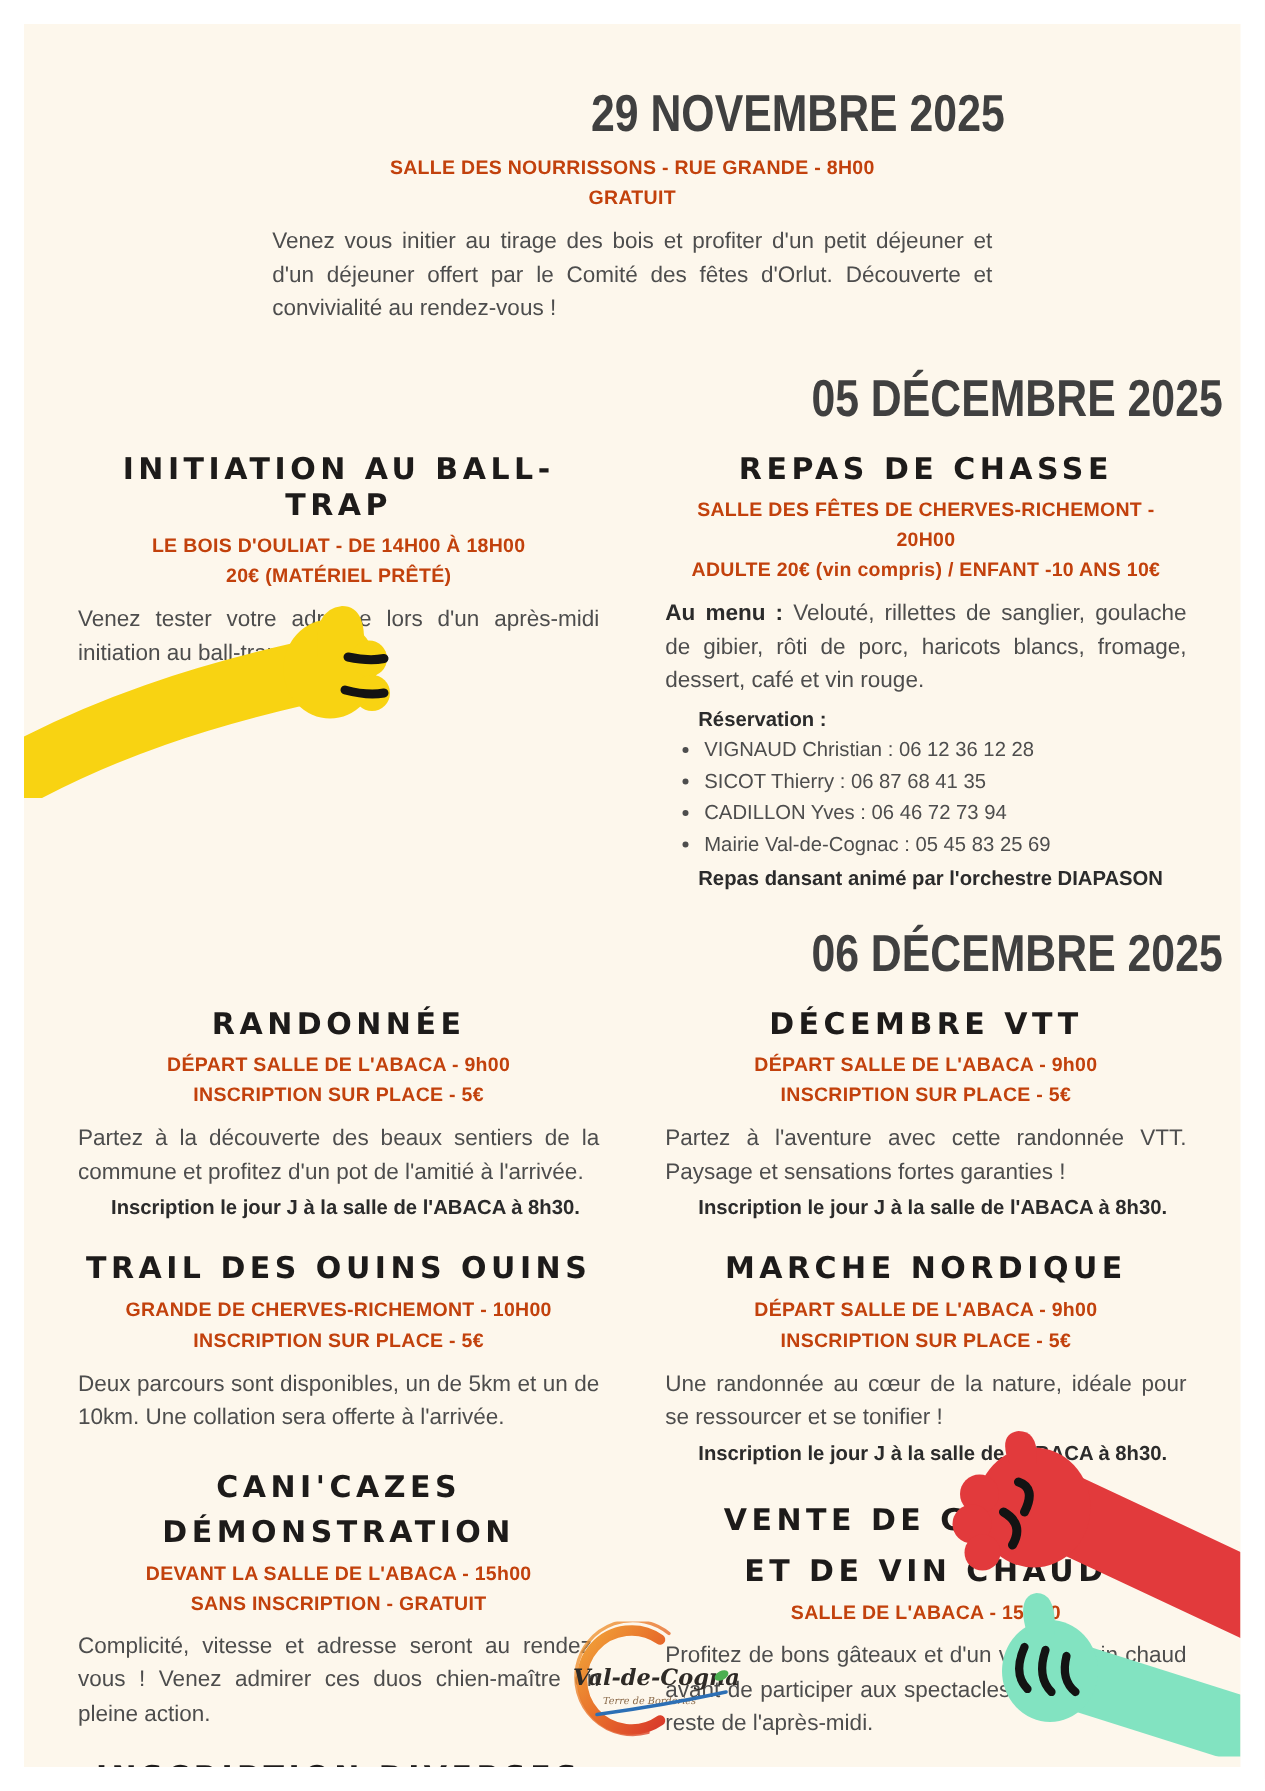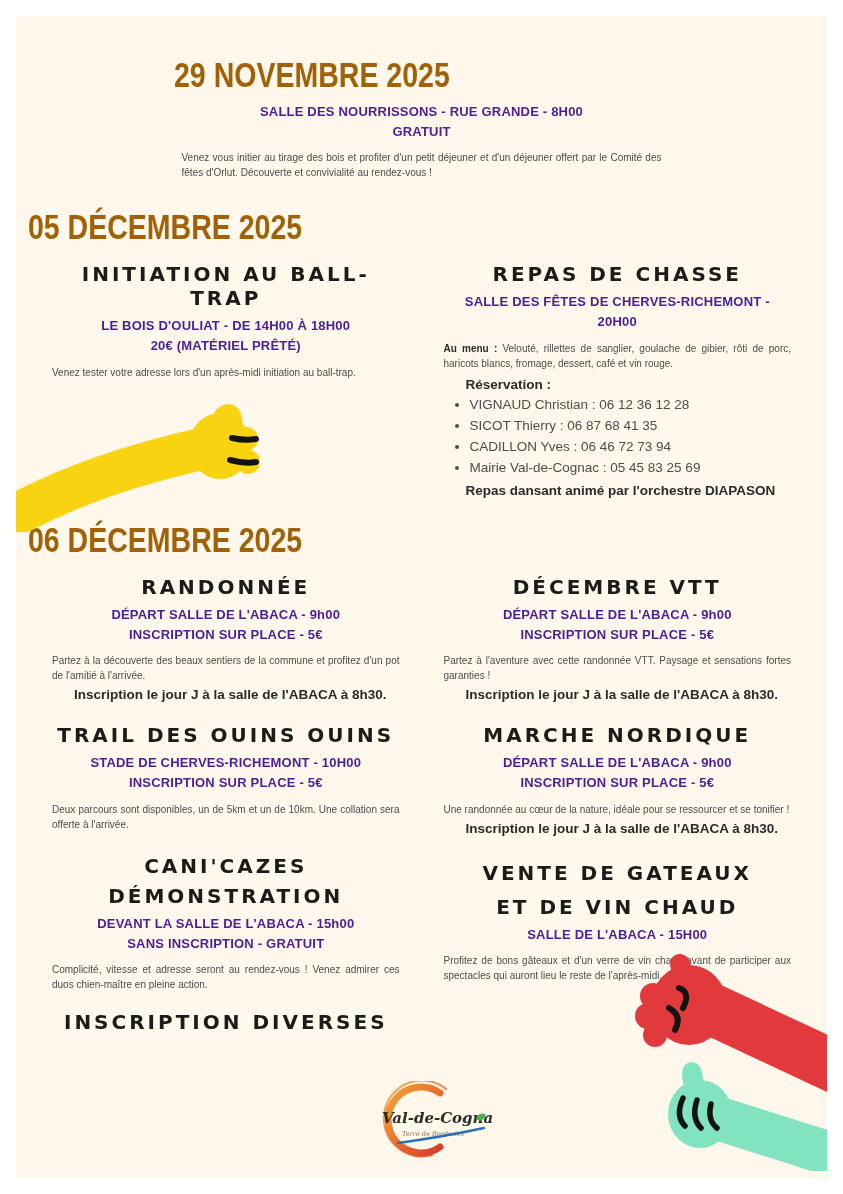--- a/index.html
+++ b/index.html
@@ -6,35 +6,35 @@
   .page{
     position:relative;width:843px;height:1194px;background:#ffffff;
     font-family:"Liberation Sans",sans-serif;overflow:hidden;
   }
   .paper{
     position:absolute;left:16px;top:16px;width:811px;height:1162px;
     background:#FDF7EC;overflow:hidden;
   }
   .content{position:relative;width:100%;height:100%;}
   .section-date{
-    text-align:left;color:#a16207;font-weight:bold;
+    text-align:right;color:#404040;font-weight:bold;
     font-size:31px;letter-spacing:0px;margin:0;
   }
   .section-date span{display:inline-block;transform:scale(0.92,1.12);transform-origin:center;}
   .ev-title{
     text-align:center;color:#1d1b1a;font-weight:bold;font-size:20px;
     letter-spacing:3px;margin:0 0 6px 0;font-family:"DejaVu Sans",sans-serif;
   }
   .ev-title.sub{margin-top:10px;}
   .red-line{
-    text-align:center;color:#4c1d95;font-weight:bold;font-size:13px;
+    text-align:center;color:#c2410c;font-weight:bold;font-size:13px;
     line-height:1.55;margin:0;letter-spacing:0.2px;
   }
   .body-text{
-    color:#4d4d4d;font-size:10px;line-height:1.5;margin:8px 0 0 0;
+    color:#4d4d4d;font-size:15px;line-height:1.5;margin:8px 0 0 0;
     text-align:justify;
   }
   .body-bold{
     color:#2b2b2b;font-weight:bold;font-size:13.5px;line-height:1.5;margin:2px 0 0 0;
     text-align:left;
     padding-left:22px;
   }
   .inline-label{color:#2b2b2b;font-weight:bold;}
   .contact-list{
     margin:0;padding:0 0 0 26px;color:#4d4d4d;font-size:13.5px;line-height:1.55;
@@ -80,20 +80,21 @@
         <div class="cols">
           <div>
             <h2 class="ev-title">INITIATION AU BALL-TRAP</h2>
             <p class="red-line">LE BOIS D'OULIAT - DE 14H00 À 18H00</p>
             <p class="red-line">20€ (MATÉRIEL PRÊTÉ)</p>
             <p class="body-text">Venez tester votre adresse lors d'un après-midi initiation au ball-trap.</p>
           </div>
           <div>
             <h2 class="ev-title">REPAS DE CHASSE</h2>
             <p class="red-line">SALLE DES FÊTES DE CHERVES-RICHEMONT - 20H00</p>
+            <p class="red-line">ADULTE 20€ (vin compris) / ENFANT -10 ANS 10€</p>
             <p class="body-text"><span class="inline-label">Au menu :</span><span> Velouté, rillettes de sanglier, goulache de gibier, rôti de porc, haricots blancs, fromage, dessert, café et vin rouge.</span></p>
             <p class="body-bold" style="margin-top:4px;">Réservation :</p>
             <ul class="contact-list">
               <li>VIGNAUD Christian : 06 12 36 12 28</li>
               <li>SICOT Thierry : 06 87 68 41 35</li>
               <li>CADILLON Yves : 06 46 72 73 94</li>
               <li>Mairie Val-de-Cognac : 05 45 83 25 69</li>
             </ul>
             <p class="body-bold">Repas dansant animé par l'orchestre DIAPASON</p>
           </div>
@@ -107,21 +108,21 @@
           <div>
             <div class="block mb18">
               <h2 class="ev-title">RANDONNÉE</h2>
               <p class="red-line">DÉPART SALLE DE L'ABACA - 9h00</p>
               <p class="red-line">INSCRIPTION SUR PLACE - 5€</p>
               <p class="body-text">Partez à la découverte des beaux sentiers de la commune et profitez d'un pot de l'amitié à l'arrivée.</p>
               <p class="body-bold">Inscription le jour J à la salle de l'ABACA à 8h30.</p>
             </div>
             <div class="block mb22">
               <h2 class="ev-title">TRAIL DES OUINS OUINS</h2>
-              <p class="red-line">STADE DE CHERVES-RICHEMONT - 10H00</p>
+              <p class="red-line">GRANDE DE CHERVES-RICHEMONT - 10H00</p>
               <p class="red-line">INSCRIPTION SUR PLACE - 5€</p>
               <p class="body-text">Deux parcours sont disponibles, un de 5km et un de 10km. Une collation sera offerte à l'arrivée.</p>
             </div>
             <div class="block mb18">
               <h2 class="ev-title sub">CANI'CAZES</h2>
               <h2 class="ev-title">DÉMONSTRATION</h2>
               <p class="red-line">DEVANT LA SALLE DE L'ABACA - 15h00</p>
               <p class="red-line">SANS INSCRIPTION - GRATUIT</p>
               <p class="body-text">Complicité, vitesse et adresse seront au rendez-vous ! Venez admirer ces duos chien-maître en pleine action.</p>
             </div>

